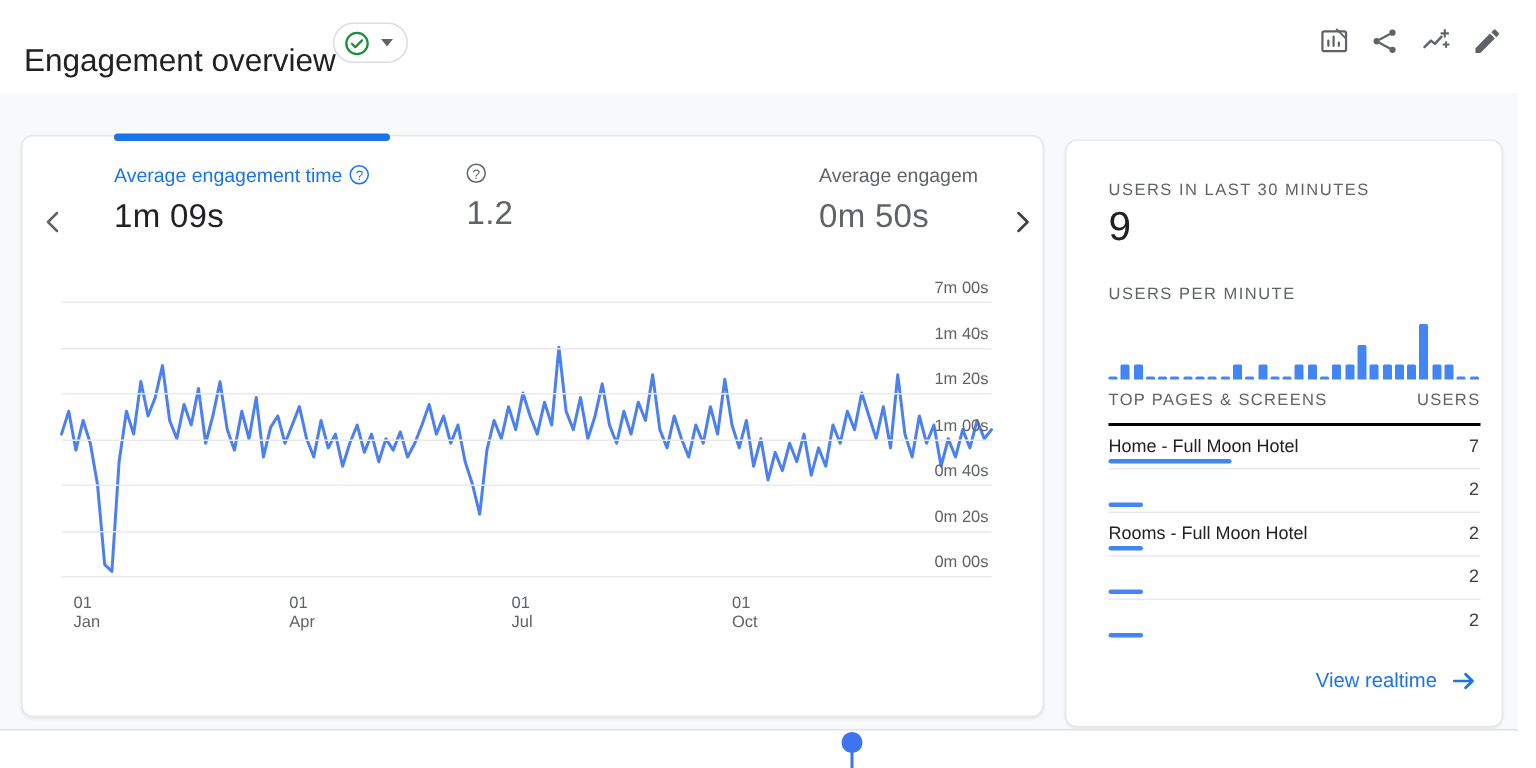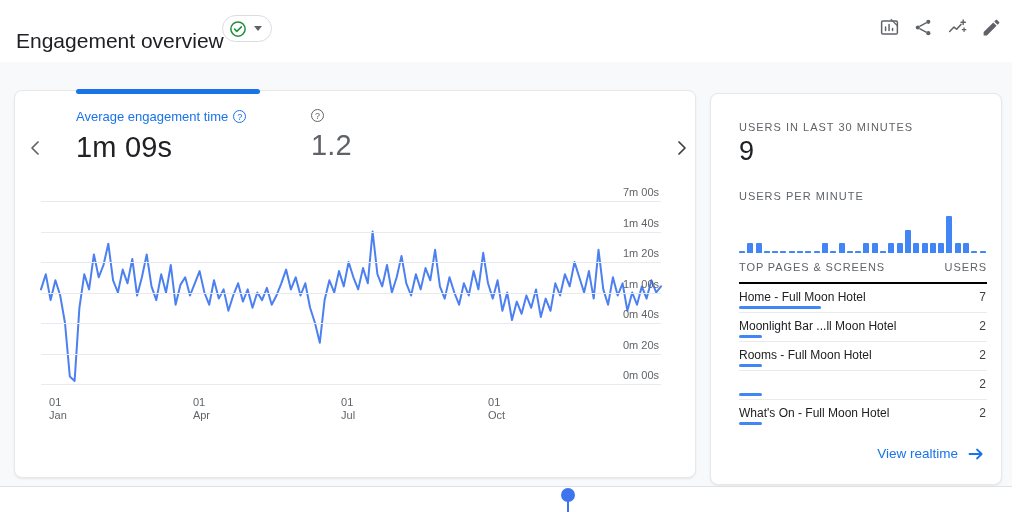--- a/index.html
+++ b/index.html
@@ -36,21 +36,21 @@
   .metric{position:absolute;top:18px;}
   .metric-0{left:61px;}
   .metric-1{left:296px;}
   .metric-2{left:531px;width:124px;overflow:hidden;white-space:nowrap;}
   .metric-label{display:flex;align-items:center;gap:5px;font-size:13px;font-weight:500;color:#5f6368;cursor:pointer;}
   .metric-0 .metric-label{color:#1a73e8;}
   .help-icon{
     width:13px;height:13px;border:1.3px solid currentColor;border-radius:50%;
     font-size:9px;line-height:13px;text-align:center;flex:0 0 auto;display:inline-block;box-sizing:border-box;
   }
-  .metric-value{margin-top:7px;font-size:29px;font-weight:400;color:#5f6368;letter-spacing:.2px;}
+  .metric-value{margin-top:7px;font-size:22px;font-weight:400;color:#5f6368;letter-spacing:.2px;}
   .metric-0 .metric-value{color:#202124;}
 
   
   .plot{position:absolute;left:26px;top:110px;width:620px;height:183px;}
   .gridline{position:absolute;left:0;width:620px;height:1px;background:#e8eaed;}
   .ytick{position:absolute;right:2px;font-size:11px;color:#5f6368;line-height:12px;}
   .xtick{position:absolute;top:195px;font-size:11px;color:#5f6368;line-height:13px;white-space:pre-line;}
   .line-svg{position:absolute;left:0;top:0;overflow:visible;}
 
   
@@ -141,20 +141,26 @@
     <div class="metric-value">1m 09s</div>
   </div>
 
   <div class="metric metric-1">
     <div class="metric-label">
       <span class="help-icon">?</span>
     </div>
     <div class="metric-value">1.2</div>
   </div>
 
+  <div class="metric metric-2">
+    <div class="metric-label">
+      <span>Average engagem</span>
+    </div>
+    <div class="metric-value">0m 50s</div>
+  </div>
 
   <button class="chev chev-right">
     <svg viewBox="0 0 14 16" fill="none" stroke="#3c4043" stroke-width="1.7" stroke-linecap="round" stroke-linejoin="round">
         <path d="M4 2l6 6-6 6"></path>
       </svg>
   </button>
 
   <div class="plot">
     <svg class="line-svg" width="620" height="183" viewBox="0 0 620 183">
       <polyline id="line-path" fill="none" stroke="#4c80f1" stroke-width="2" stroke-linejoin="round" stroke-linecap="round" points="0.0,88.4 4.8,73.2 9.6,99.1 14.4,79.3 19.2,94.5 24.0,122.0 28.8,175.4 33.6,179.9 38.4,106.8 43.3,73.2 48.1,88.4 52.9,53.4 57.7,76.3 62.5,64.0 67.3,42.7 72.1,79.3 76.9,91.5 81.7,68.6 86.5,82.3 91.3,58.0 96.1,94.5 100.9,76.3 105.7,53.4 110.5,85.4 115.3,99.1 120.2,73.2 125.0,91.5 129.8,64.0 134.6,103.7 139.4,83.9 144.2,76.3 149.0,94.5 153.8,82.3 158.6,70.1 163.4,91.5 168.2,103.7 173.0,79.3 177.8,97.6 182.6,88.4 187.4,109.8 192.2,94.5 197.1,82.3 201.9,100.6 206.7,88.4 211.5,106.8 216.3,91.5 221.1,99.1 225.9,86.9 230.7,103.7 235.5,94.5 240.3,82.3 245.1,68.6 249.9,88.4 254.7,76.3 259.5,94.5 264.3,82.3 269.1,106.8 274.0,122.0 278.8,141.8 283.6,99.1 288.4,79.3 293.2,91.5 298.0,70.1 302.8,85.4 307.6,61.0 312.4,76.3 317.2,88.4 322.0,67.1 326.8,82.3 331.6,30.5 336.4,73.2 341.2,85.4 346.0,64.0 350.9,91.5 355.7,76.3 360.5,54.9 365.3,82.3 370.1,94.5 374.9,73.2 379.7,88.4 384.5,67.1 389.3,79.3 394.1,48.8 398.9,85.4 403.7,97.6 408.5,76.3 413.3,91.5 418.1,103.7 422.9,82.3 427.8,94.5 432.6,70.1 437.4,88.4 442.2,51.8 447.0,82.3 451.8,97.6 456.6,79.3 461.4,109.8 466.2,91.5 471.0,119.0 475.8,100.6 480.6,112.8 485.4,94.5 490.2,106.8 495.0,88.4 499.8,115.9 504.7,97.6 509.5,109.8 514.3,82.3 519.1,94.5 523.9,73.2 528.7,85.4 533.5,61.0 538.3,76.3 543.1,91.5 547.9,70.1 552.7,97.6 557.5,48.8 562.3,88.4 567.1,103.7 571.9,76.3 576.7,94.5 581.6,82.3 586.4,109.8 591.2,91.5 596.0,103.7 600.8,85.4 605.6,97.6 610.4,79.3 615.2,91.5 620.0,85.4"></polyline>
@@ -227,35 +233,33 @@
       <span>TOP PAGES &amp; SCREENS</span>
       <span>USERS</span>
     </div>
     <div id="rt-rows">
         <div class="rt-row">
           <span class="rt-row-name">Home - Full Moon Hotel</span>
           <span class="rt-row-users">7</span>
           <span class="rt-row-bar" style="width: 82px;"></span>
         </div>
         <div class="rt-row">
-          <span class="rt-row-name">Moonlight Bar ...ll Moon Hotel</span>
           <span class="rt-row-users">2</span>
           <span class="rt-row-bar" style="width: 23px;"></span>
         </div>
         <div class="rt-row">
           <span class="rt-row-name">Rooms - Full Moon Hotel</span>
           <span class="rt-row-users">2</span>
           <span class="rt-row-bar" style="width: 23px;"></span>
         </div>
         <div class="rt-row">
           <span class="rt-row-users">2</span>
           <span class="rt-row-bar" style="width: 23px;"></span>
         </div>
         <div class="rt-row">
-          <span class="rt-row-name">What's On - Full Moon Hotel</span>
           <span class="rt-row-users">2</span>
           <span class="rt-row-bar" style="width: 23px;"></span>
         </div>
       </div>
   </div>
 
   <a class="rt-link">
     <span>View realtime</span>
     <svg width="16" height="14" viewBox="0 0 16 14">
       <path d="M1.5 7h12M9 2.5 13.7 7 9 11.5" fill="none" stroke="#1a73e8" stroke-width="1.8" stroke-linecap="round" stroke-linejoin="round"></path>

